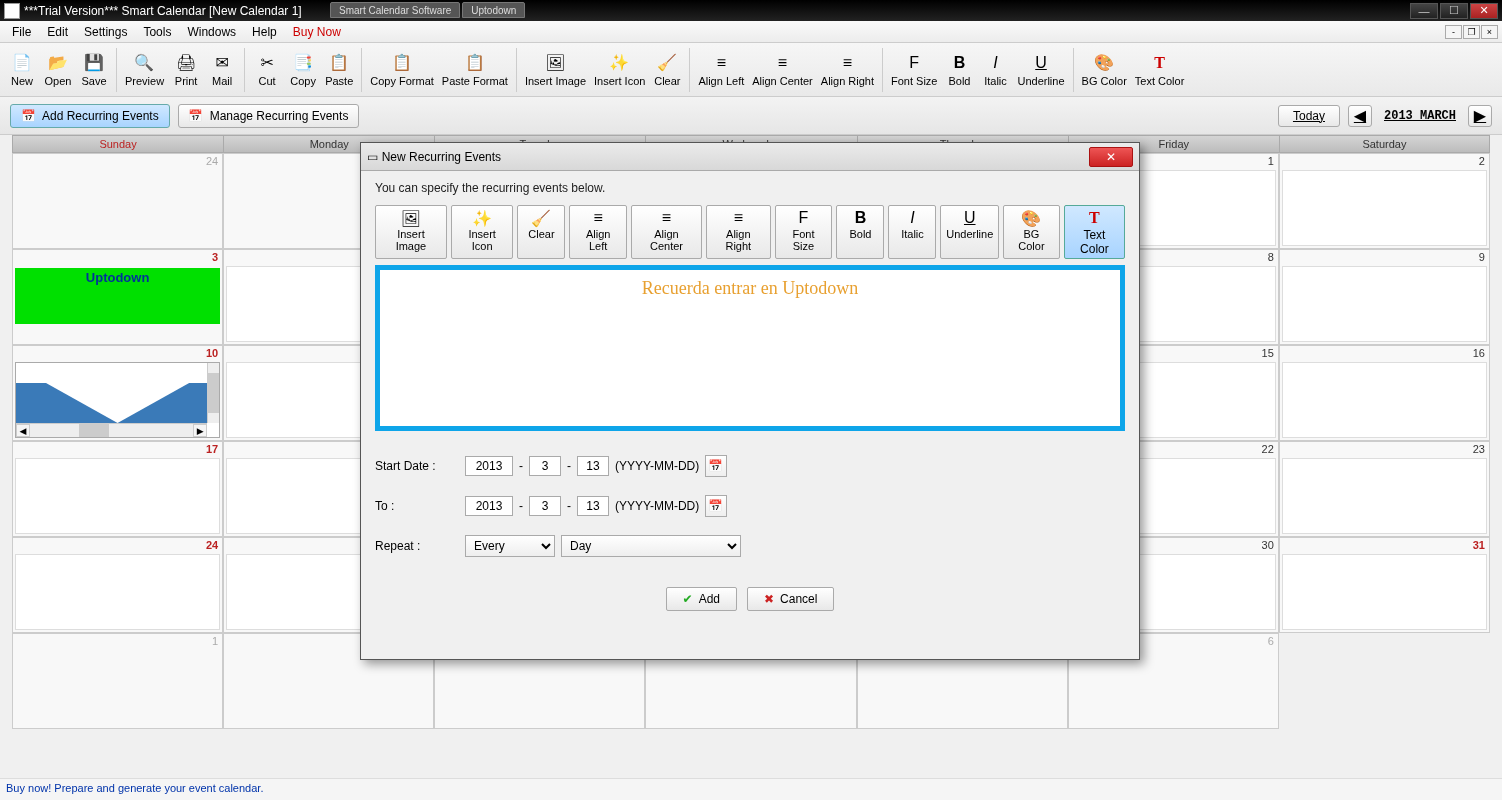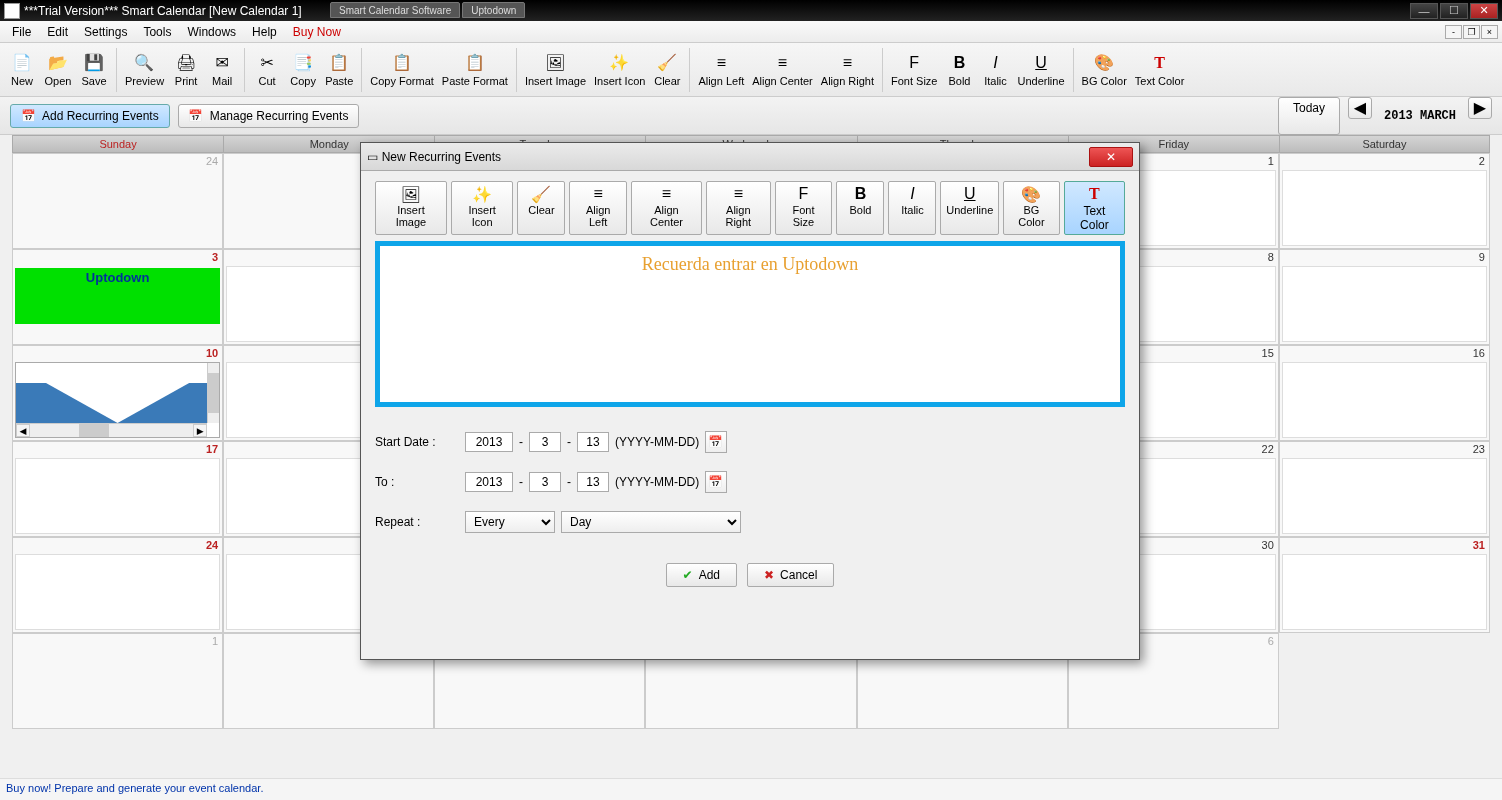--- a/index.html
+++ b/index.html
@@ -24,21 +24,21 @@
 
 .toolbar { height: 54px; background: linear-gradient(#f6f6f6,#e9e9e9); border-bottom: 1px solid #ccc; display: flex; align-items: center; padding: 0 4px; }
 .tbtn { display: flex; flex-direction: column; align-items: center; padding: 2px 4px; font-size: 11px; cursor: pointer; min-width:36px;}
 .tbtn .ico { width: 20px; height: 20px; display: flex; align-items: center; justify-content: center; font-size: 16px; margin-bottom: 2px; }
 .tsep { width: 1px; height: 44px; background: #ccc; margin: 0 4px; }
 
 
 .subtoolbar { height: 38px; background: linear-gradient(#f3f3f3,#e6e6e6); border-bottom: 1px solid #ccc; display: flex; align-items: center; padding: 0 10px; }
 .rbtn { background: linear-gradient(#fff,#e8e8e8); border: 1px solid #aaa; border-radius: 3px; padding: 4px 10px; font-size: 12px; display: flex; align-items: center; gap: 6px; margin-right: 8px; cursor:pointer;}
 .rbtn.active { background: linear-gradient(#d0e8ff,#a8d4ff); border-color:#6aa; }
-.subtoolbar .right { margin-left: auto; display: flex; gap: 8px; }
+.subtoolbar .right { margin-left: auto; display: flex; align-items: center; gap: 8px; text-decoration: underline; }
 .todaybtn { padding: 3px 14px; border: 1px solid #aaa; background: linear-gradient(#fff,#e8e8e8); border-radius:3px; font-size:12px;}
 .navbtn { width: 24px; height: 22px; border: 1px solid #aaa; background: linear-gradient(#fff,#e8e8e8); display:flex;align-items:center;justify-content:center; border-radius:3px;}
 .monthlbl { font-weight:bold; font-size:12px; font-family:'Courier New',monospace; margin:12px 4px;}
 
 
 .calendar { padding: 0 12px 0 12px; position:relative;}
 .dayheader { display: grid; grid-template-columns: repeat(7, 1fr); height: 18px; }
 .dayheader div { background: linear-gradient(#d4d4d4,#bcbcbc); border: 1px solid #aaa; border-right:none; text-align: center; font-size: 11px; line-height:16px; color:#333;}
 .dayheader div:last-child {border-right:1px solid #aaa;}
 .sunday { color: #b22 !important; }
@@ -423,20 +423,21 @@
 <div class="statusbar">Buy now! Prepare and generate your event calendar.</div>
 
 <div class="dialog">
   <div class="dtitle">
     <span>▭</span>&nbsp;
     <span>New Recurring Events</span>
     <div class="spacer"></div>
     <div class="dclose">✕</div>
   </div>
   <div class="dbody">
+    <div class="hint">You can specify the recurring events below.</div>
     <div class="dtoolbar">
       <div class="dbtn">
           <span class="ico">🖼</span>
           <span>Insert Image</span>
         </div>
       <div class="dbtn">
           <span class="ico">✨</span>
           <span>Insert Icon</span>
         </div>
       <div class="dbtn">

